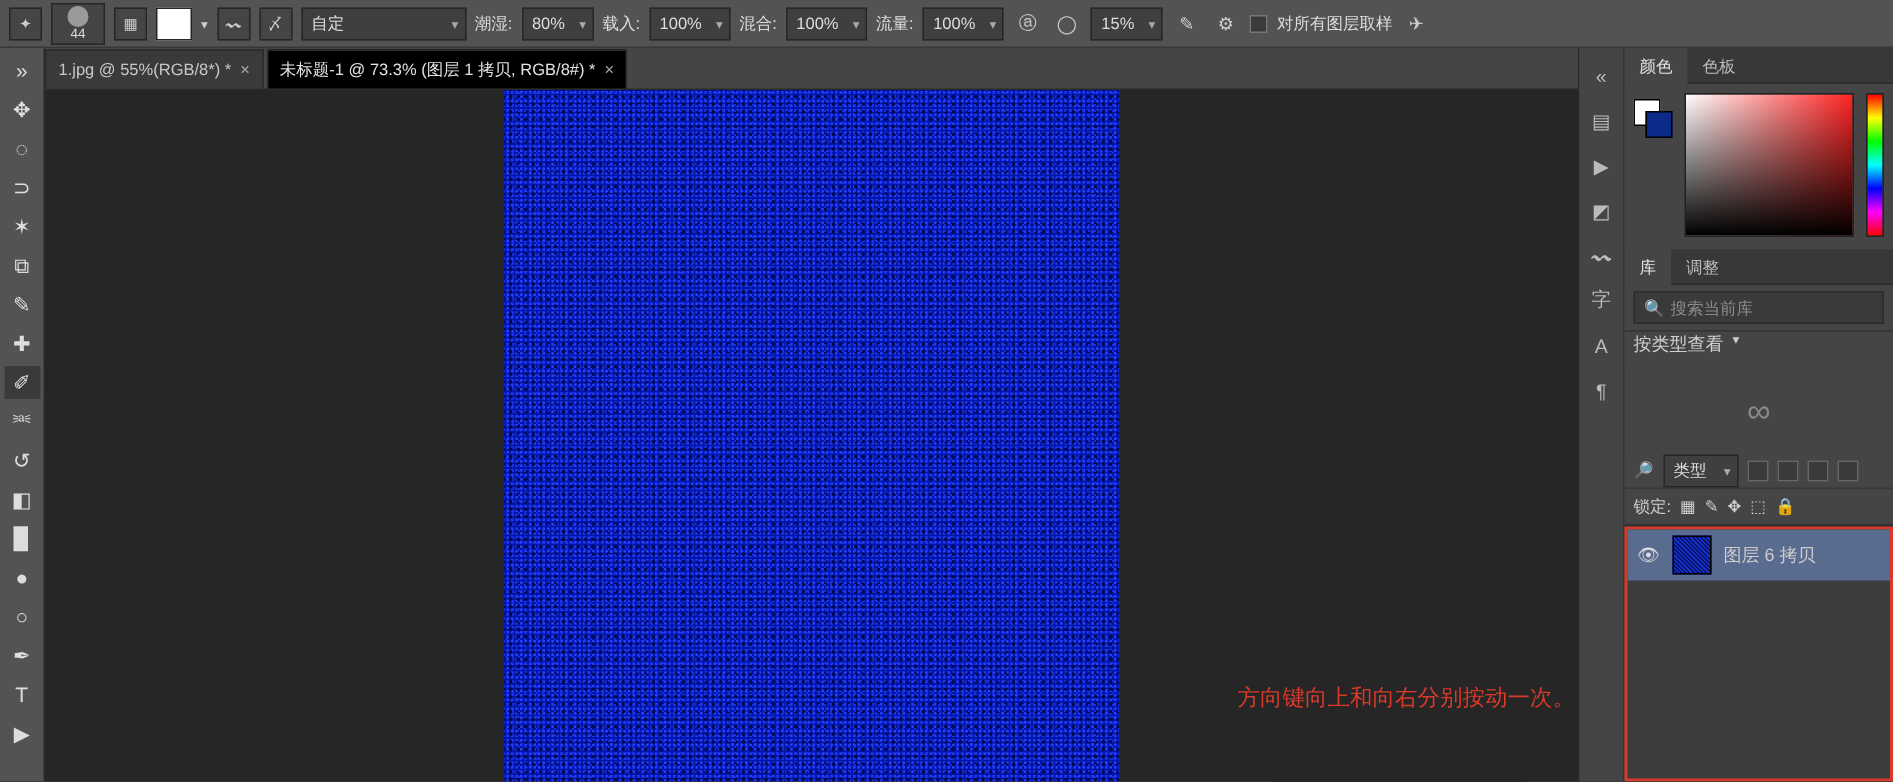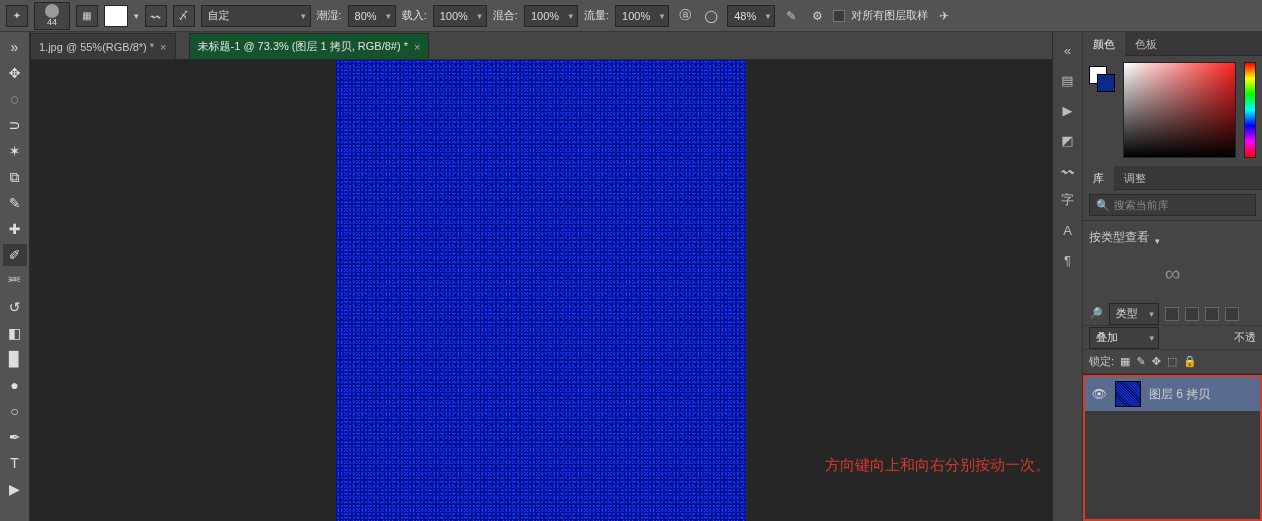--- a/index.html
+++ b/index.html
@@ -20,24 +20,24 @@
   .chk{width:12px;height:12px;border:1px solid #777;background:#3a3a3a}
   
   .body{flex:1;display:flex;min-height:0}
   
   .toolbox{width:30px;background:#535353;border-right:1px solid #2b2b2b;padding-top:4px;display:flex;flex-direction:column;align-items:center;gap:4px}
   .tool{width:24px;height:22px;display:flex;align-items:center;justify-content:center;color:#ddd;font-size:14px}
   .tool.sel{background:#3a3a3a}
   
   .center{flex:1;display:flex;flex-direction:column;min-width:0}
   .tabs{height:28px;background:#454545;display:flex;align-items:flex-end;border-bottom:1px solid #2b2b2b}
-  .tab{height:26px;padding:0 8px;display:flex;align-items:center;gap:6px;font-size:11px;color:#c8c8c8;border:1px solid #2b2b2b;border-bottom:none;margin-right:13px}
+  .tab{height:26px;padding:0 8px;display:flex;align-items:center;gap:6px;font-size:11px;color:#c8c8c8;border:1px solid #2b2b2b;border-bottom:none;margin-right:2px}
   .tab .x{font-size:11px;color:#aaa}
   .tab.inactive{background:#3a3a3a}
-  .tab.active{background:#14532d;color:#e2e2e2}
+  .tab.active{background:#000000;color:#e2e2e2}
   .canvas-area{flex:1;background:#262626;position:relative;overflow:hidden}
   .artboard{position:absolute;top:0;left:306px;width:410px;height:520px;background:#0014a8}
   .noise{position:absolute;inset:0;background-image:
     radial-gradient(#1c2fe0 1px,transparent 1px),
     radial-gradient(#00073e 1px,transparent 1px),
     radial-gradient(#2a43ff 1px,transparent 1px);
     background-size:4px 4px,5px 5px,3px 3px;
     background-position:0 0,2px 2px,1px 3px;opacity:.9}
   .annotation{position:absolute;color:#d83a2a;font-size:15px;font-weight:500;white-space:nowrap}
   
@@ -50,21 +50,21 @@
   .ptab.active{background:#454545;color:#e2e2e2}
   .color-panel{height:110px;background:#454545;display:flex;padding:6px;gap:8px}
   .fgbg{position:relative;width:26px;height:26px;margin-top:4px}
   .fg{position:absolute;top:0;left:0;width:18px;height:18px;background:#fff;border:1px solid #000}
   .bgc{position:absolute;bottom:0;right:0;width:18px;height:18px;background:#0b2a8a;border:1px solid #000}
   .picker{flex:1;height:96px;position:relative;border:1px solid #222;
     background:linear-gradient(to top,#000,rgba(0,0,0,0)),linear-gradient(to right,#fff,#ff2323)}
   .hue{width:12px;height:96px;border:1px solid #222;background:linear-gradient(to bottom,#f00,#ff0,#0f0,#0ff,#00f,#f0f,#f00)}
   .lib-panel{background:#454545;padding:4px 6px}
   .search{display:flex;align-items:center;gap:4px;background:#3a3a3a;border:1px solid #2b2b2b;height:22px;padding:0 6px;color:#8a8a8a;font-size:11px}
-  .type-row{height:26px;display:flex;align-items:flex-end;gap:6px;padding:0 6px;background:#454545;border-top:1px solid #333}
+  .type-row{height:26px;display:flex;align-items:flex-start;gap:6px;padding:0 6px;background:#454545;border-top:1px solid #333}
   .cc{height:56px;display:flex;align-items:center;justify-content:center;color:#8a8a8a;font-size:22px}
   .layers-panel{flex:1;display:flex;flex-direction:column;border-top:1px solid #2b2b2b;min-height:0}
   .lrow{height:24px;display:flex;align-items:center;gap:6px;padding:0 6px;background:#454545;border-bottom:1px solid #383838;font-size:11px}
   .lrow .mini{width:14px;height:14px;border:1px solid #666;background:#3a3a3a}
   .layer-list{flex:1;background:#3c3c3c;border:2px solid #d83a2a;display:flex;flex-direction:column}
   .layer{height:34px;background:#5a6b90;display:flex;align-items:center;gap:8px;padding:0 6px}
   .eye{width:16px;height:16px;color:#ddd;display:flex;align-items:center;justify-content:center}
   .thumb{width:26px;height:26px;background:#0f1fa0;border:1px solid #000;position:relative}
   .thumb .n{position:absolute;inset:0;background:repeating-linear-gradient(45deg,#1330c8 0 1px,#071166 1px 2px)}
 </style>
@@ -88,21 +88,21 @@
     <span class="lbl">潮湿:</span>
     <div class="dd">80%</div>
     <span class="lbl">载入:</span>
     <div class="dd">100%</div>
     <span class="lbl">混合:</span>
     <div class="dd">100%</div>
     <span class="lbl">流量:</span>
     <div class="dd">100%</div>
     <div class="tick">ⓐ</div>
     <div class="tick">◯</div>
-    <div class="dd">48%</div>
+    <div class="dd">15%</div>
     <div class="tick">✎</div>
     <div class="tick">⚙</div>
     <div class="chk"></div>
     <span class="lbl">对所有图层取样</span>
     <div class="tick">✈</div>
   </div>
 
   <div class="body">
 
     <div class="toolbox">
@@ -189,24 +189,20 @@
 
         <div class="lrow">
           <span>🔎</span>
           <div class="dd" style="min-width:50px">类型</div>
           <div class="mini"></div>
           <div class="mini"></div>
           <div class="mini"></div>
           <div class="mini"></div>
         </div>
         <div class="lrow">
-          <div class="dd" style="min-width:70px">叠加</div>
-          <span style="margin-left:auto">不透</span>
-        </div>
-        <div class="lrow">
           <span>锁定:</span>
           <span>▦</span>
           <span>✎</span>
           <span>✥</span>
           <span>⬚</span>
           <span>🔒</span>
         </div>
         <div class="layers-panel">
           <div class="layer-list">
             <div class="layer">

